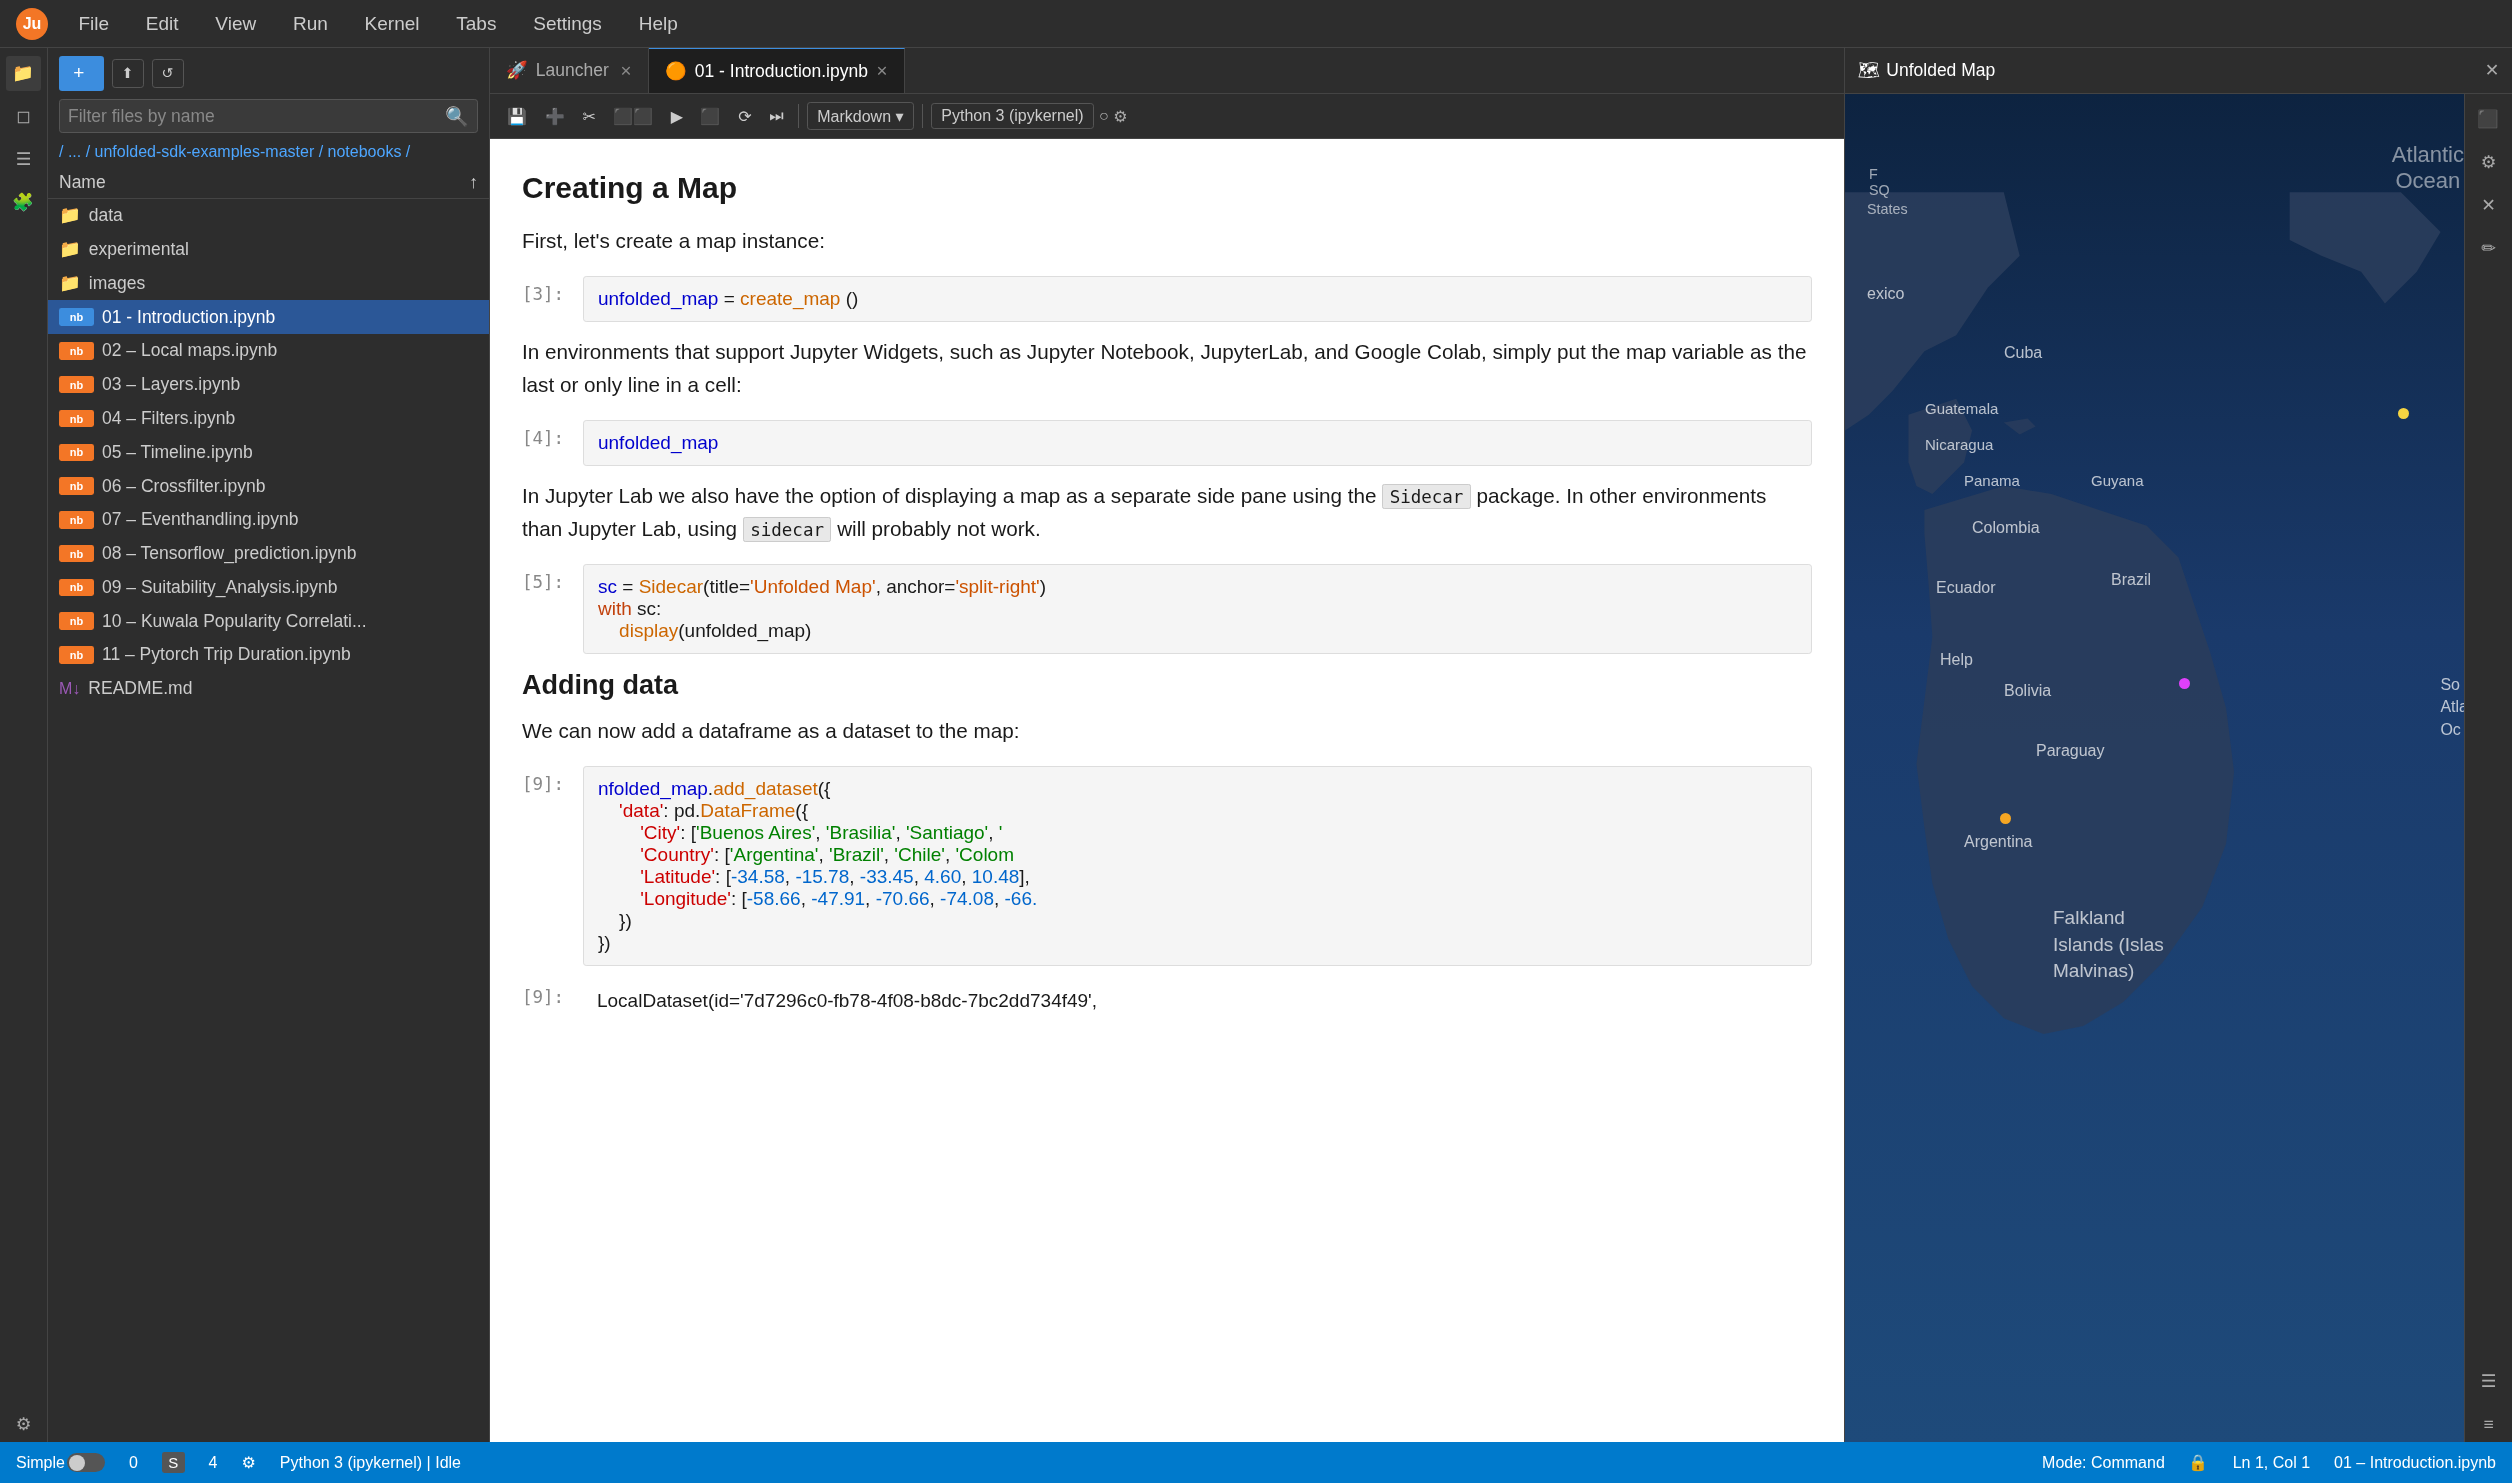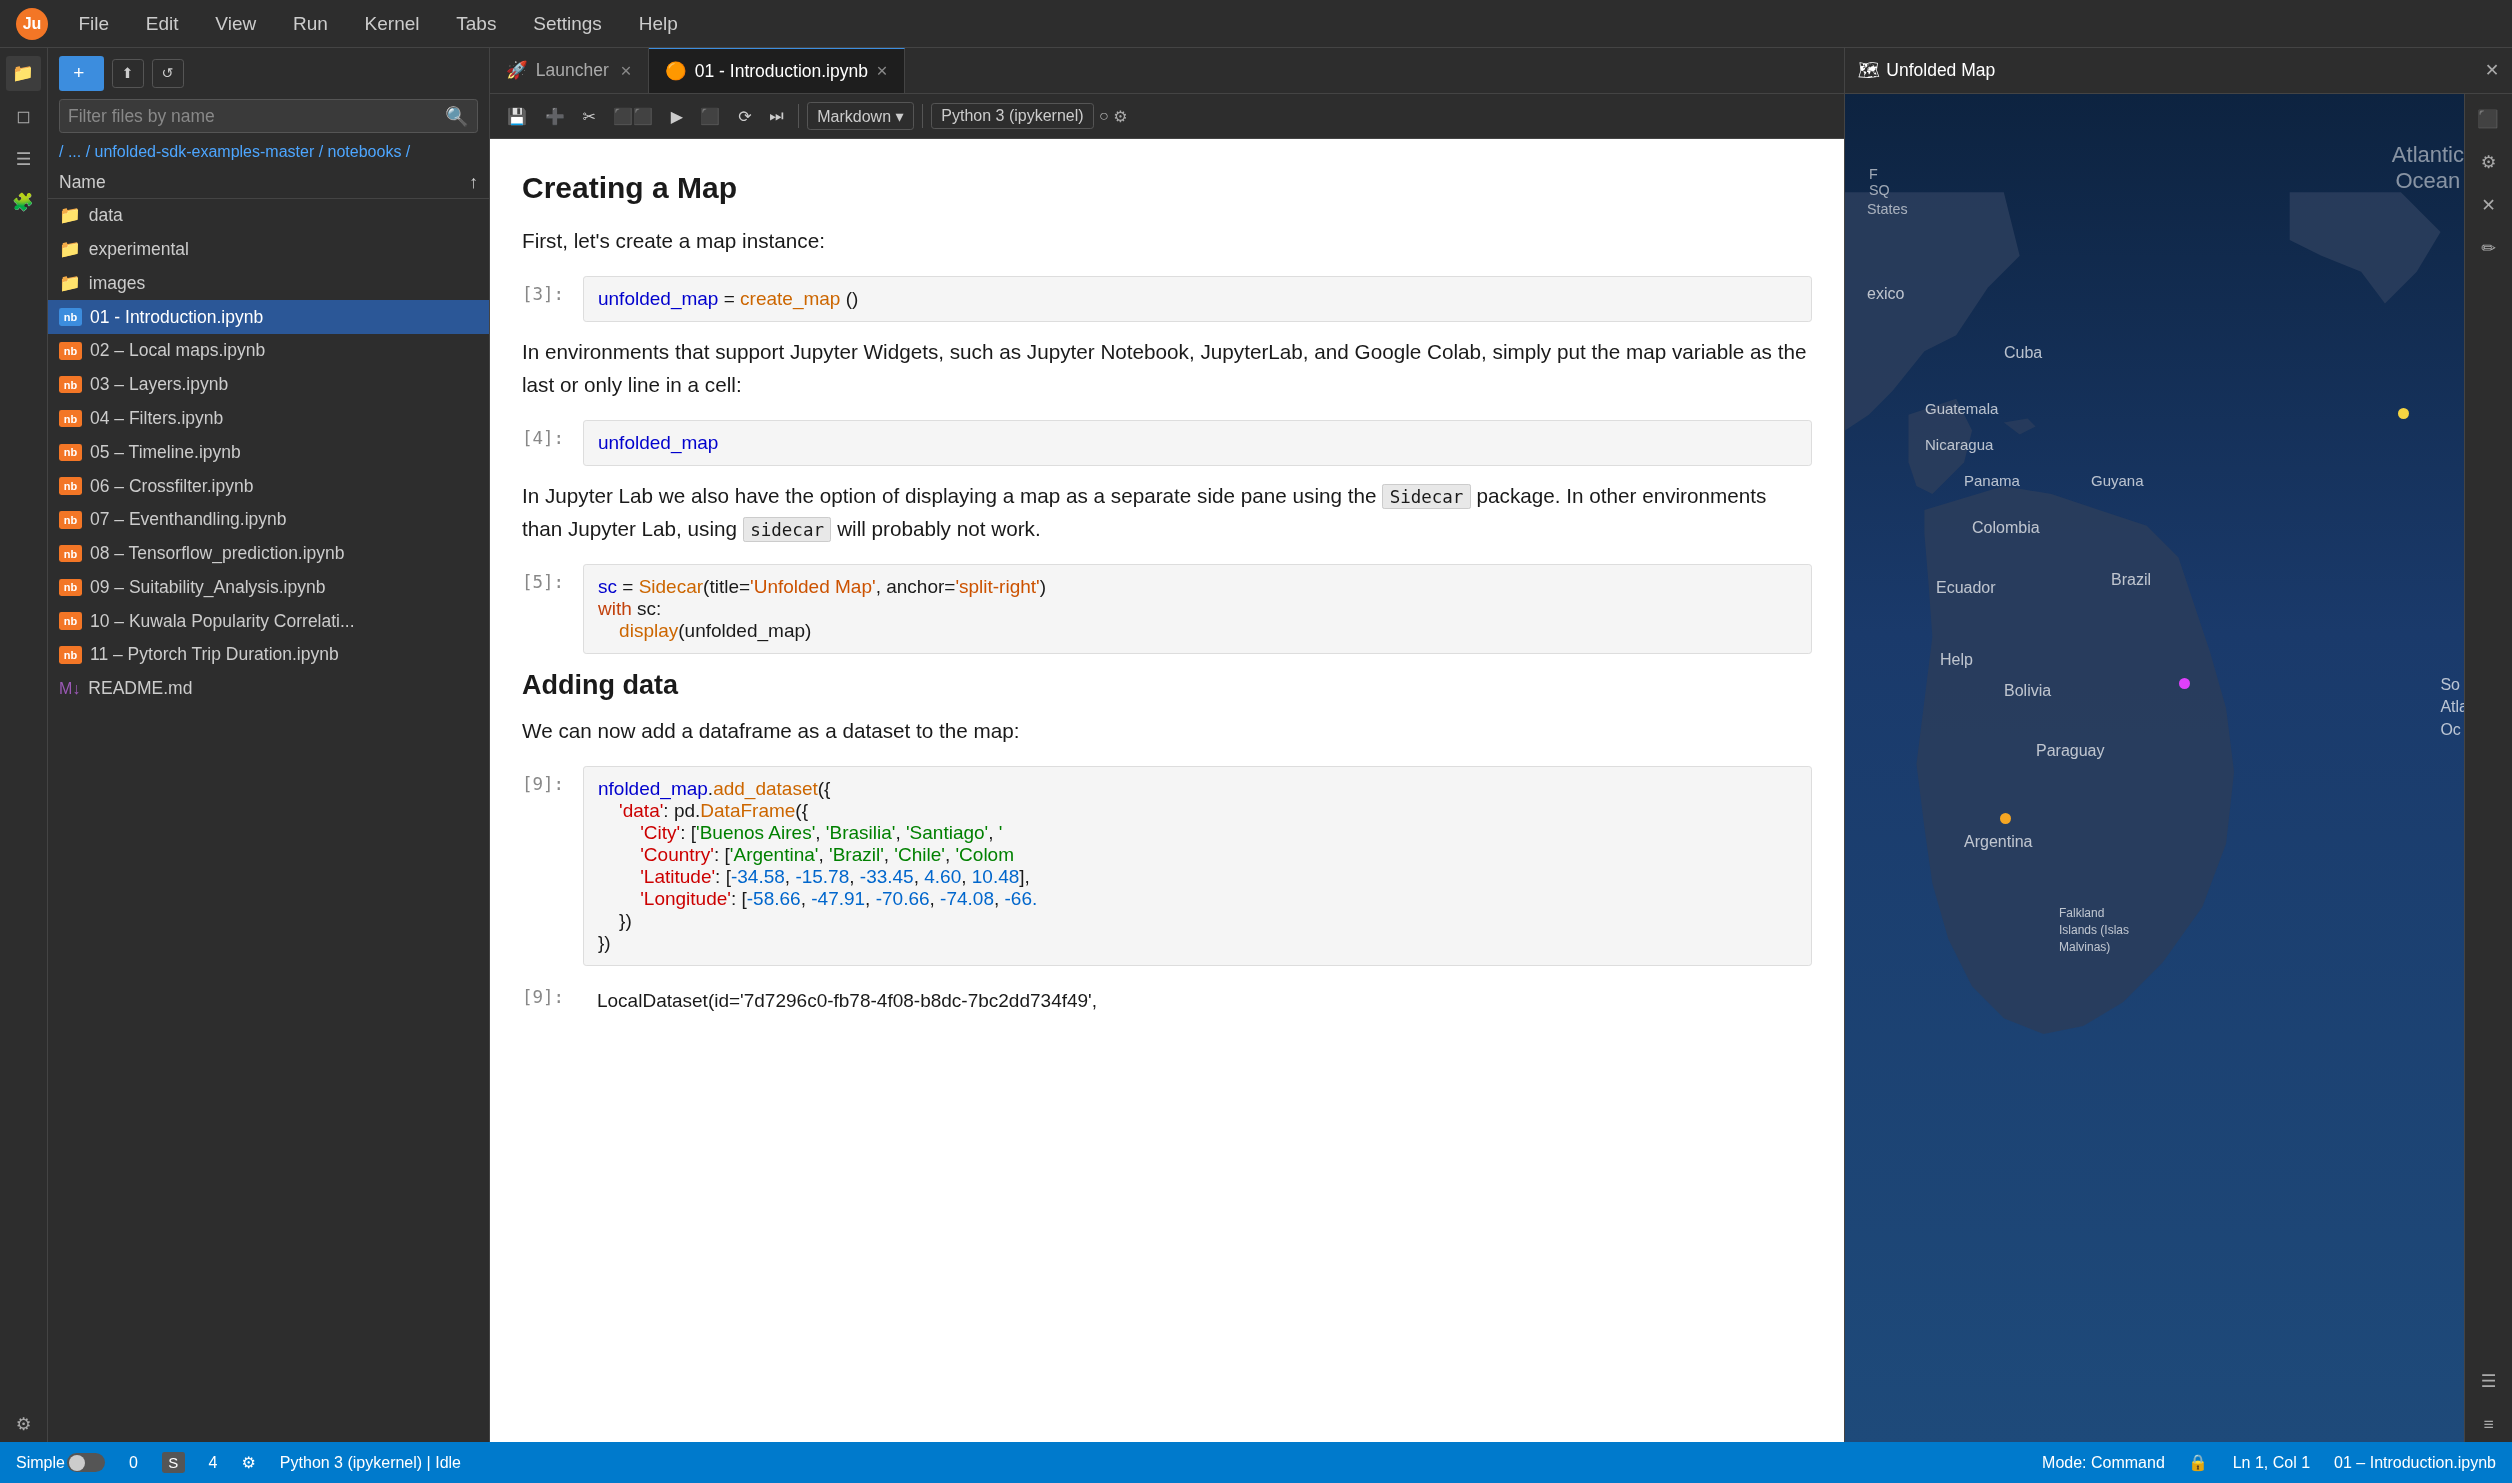--- a/index.html
+++ b/index.html
@@ -154,21 +154,21 @@
       display: flex;
       align-items: center;
       padding: 6.4px 11px;
       cursor: pointer;
       gap: 8px;
       font-size: 17.5px;
       color: #ccc;
     }
     .file-item.active { background: #2b5797; color: #fff; }
     .folder-icon { color: #d9b55c; }
-    .nb-icon { color: #f37626; font-size: 14.3px; background: #f37626; width: 23px; height: 17.5px; border-radius: 2.4px; display: flex; align-items: center; justify-content: center; color: white; font-size: 11px; font-weight: bold; }
+    .nb-icon { color: #f37626; font-size: 14.3px; background: #f37626; width: 35px; height: 17.5px; border-radius: 2.4px; display: flex; align-items: center; justify-content: center; color: white; font-size: 11px; font-weight: bold; }
     .nb-icon-blue { background: #3c8dde; }
     .md-icon { color: #9b59b6; font-size: 16px; }
 
     
     .notebook-area {
       flex: 1;
       display: flex;
       flex-direction: column;
       background: #1e1e1e;
       min-width: 0;
@@ -695,21 +695,21 @@
         <div class="map-label" style="left:80px; top:342px; font-size:15px;">Nicaragua</div>
         <div class="map-label" style="left:119px; top:378px; font-size:15px;">Panama</div>
         <div class="map-label" style="left:246px; top:378px; font-size:15px;">Guyana</div>
         <div class="map-label" style="left:127px; top:425px;">Colombia</div>
         <div class="map-label" style="left:91px; top:485px;">Ecuador</div>
         <div class="map-label" style="left:95px; top:557px;">Help</div>
         <div class="map-label" style="left:266px; top:477px;">Brazil</div>
         <div class="map-label" style="left:159px; top:588px;">Bolivia</div>
         <div class="map-label" style="left:191px; top:648px;">Paraguay</div>
         <div class="map-label" style="left:119px; top:739px;text-align:right;">Argentina</div>
-        <div class="map-label" style="left:214px; top:811px; font-size:12px; line-height:1.4;">Falkland<br>Islands (Islas<br>Malvinas)</div>
+        <div class="map-label" style="left:208px; top:811px; font-size:19px; line-height:1.4;">Falkland<br>Islands (Islas<br>Malvinas)</div>
         <div class="map-label" style="right:44px; top:580px; font-size:16px; line-height:1.4;">So<br>Atla<br>Oc</div>
 
         <div class="map-dot" style="right:103px; top:314px; background:#f5d442;"></div>
         <div class="map-dot" style="left:155px; top:719px; background:#f5a623;"></div>
         <div class="map-dot" style="left:334px; top:584px; background:#e040fb;"></div>
 
         <div class="map-right-icons">
           <div class="icon-btn">⬛</div>
           <div class="icon-btn">⚙</div>
           <div class="icon-btn">✕</div>

